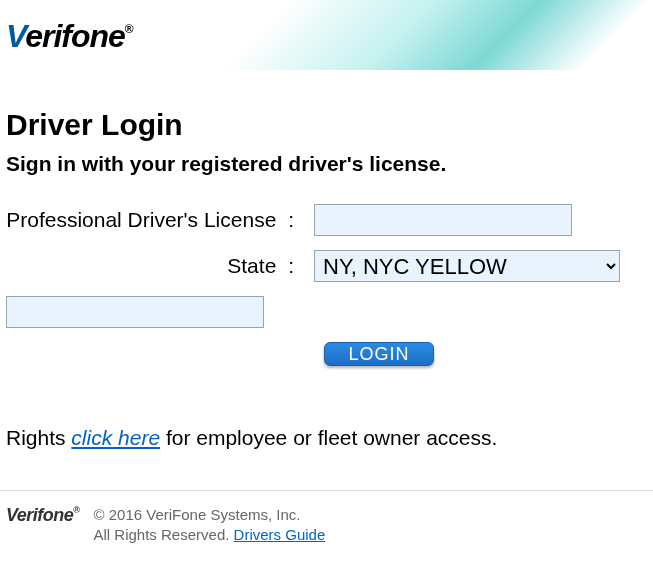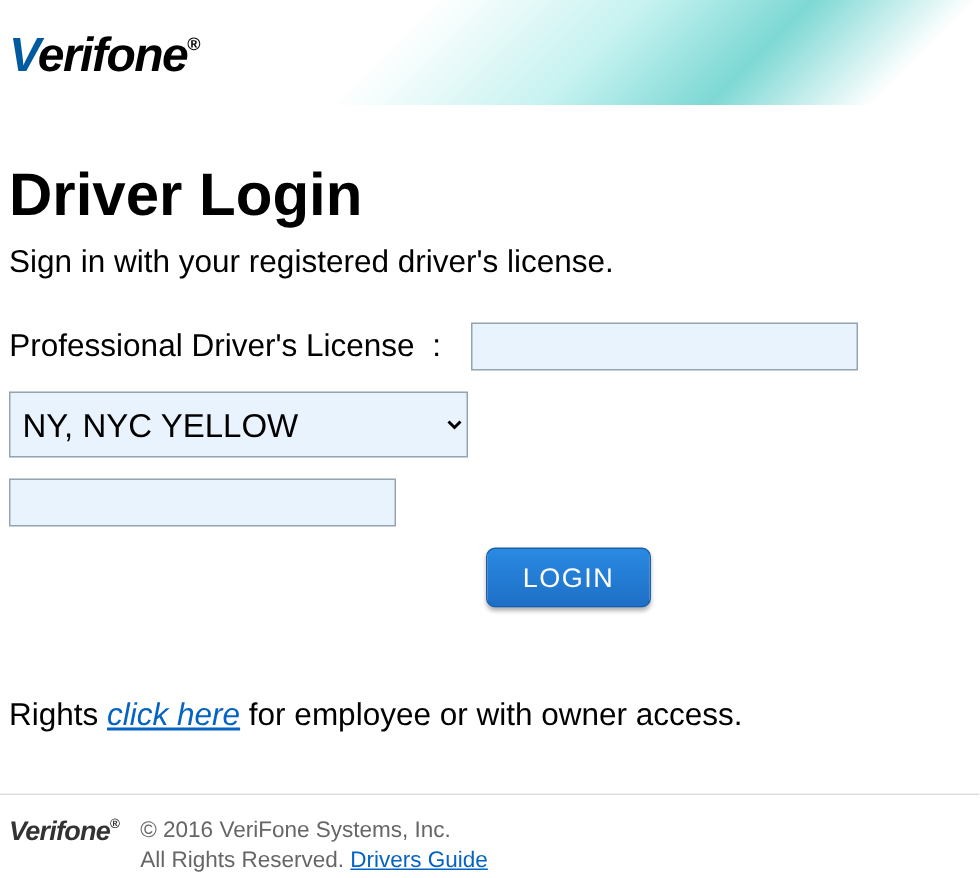--- a/index.html
+++ b/index.html
@@ -26,29 +26,30 @@
     color: #000;
     font-family: 'Trebuchet MS', Arial, sans-serif;
     letter-spacing: -1px;
   }
   .logo-main .v { color: #005aa0; }
   .logo-main .reg { font-size: 12px; font-style: normal; position: relative; top: -14px; }
   .content {
     padding: 38px 6px 0 6px;
   }
   h1.page-title {
-    font-size: 40px;
+    font-size: 30px;
     font-weight: bold;
     color: #000;
     margin-bottom: 10px;
   }
   .subtitle {
     font-size: 21px;
     color: #000;
     margin-bottom: 28px;
+    font-weight: bold;
   }
   .form-row {
     display: flex;
     align-items: center;
     margin-bottom: 14px;
   }
   .form-label {
     width: 308px;
     text-align: right;
     font-size: 21px;
@@ -61,35 +62,35 @@
     width: 258px;
     height: 32px;
     background: #e9f3fd;
     border: 1px solid #95a5b0;
     font-size: 20px;
     font-family: Arial, Helvetica, sans-serif;
     padding: 2px 6px;
   }
   .form-row select {
     width: 306px;
-    height: 44px;
+    height: 32px;
     background: #e9f3fd;
     border: 1px solid #95a5b0;
     font-size: 22px;
     font-family: Arial, Helvetica, sans-serif;
     padding: 0 4px;
   }
   .login-row {
     padding-left: 318px;
     margin-top: 6px;
     margin-bottom: 60px;
   }
   .login-button {
     width: 110px;
-    height: 40px;
+    height: 24px;
     background: linear-gradient(to bottom, #2a8ae3, #1e6fc5);
     border: 1px solid #1a5fa8;
     border-radius: 6px;
     color: #fff;
     font-size: 18px;
     letter-spacing: 1px;
     cursor: pointer;
     box-shadow: 0 2px 3px rgba(0,0,0,0.3);
   }
   .alt-access {
@@ -137,35 +138,36 @@
 <div class="content">
   <h1 class="page-title">Driver Login</h1>
   <div class="subtitle">Sign in with your registered driver's license.</div>
 
   <div class="form-row">
     <div class="form-label"><span>Professional Driver's License</span><span class="colon"> :</span></div>
     <input type="text" value="" style="">
   </div>
 
   <div class="form-row">
+    <div class="form-label"><span>State</span><span class="colon"> :</span></div>
     <select>
       <option>NY, NYC YELLOW</option>
     </select>
   </div>
 
   <div class="form-row">
     <input type="password" value="" style="">
   </div>
 
   <div class="login-row">
     <button class="login-button">LOGIN</button>
   </div>
 
   <div class="alt-access">
-    <span>Rights </span><a href="#">click here</a><span> for employee or with owner access.</span>
+    <span>Rights </span><a href="#">click here</a><span> for employee or fleet owner access.</span>
   </div>
 </div>
 
 <div class="footer">
   <div class="logo-footer">Verifone<span class="reg">®</span></div>
   <div class="footer-text">
     <div>© 2016 VeriFone Systems, Inc.</div>
     <div>
       <span>All Rights Reserved. </span><a href="#">Drivers Guide</a>
     </div>

